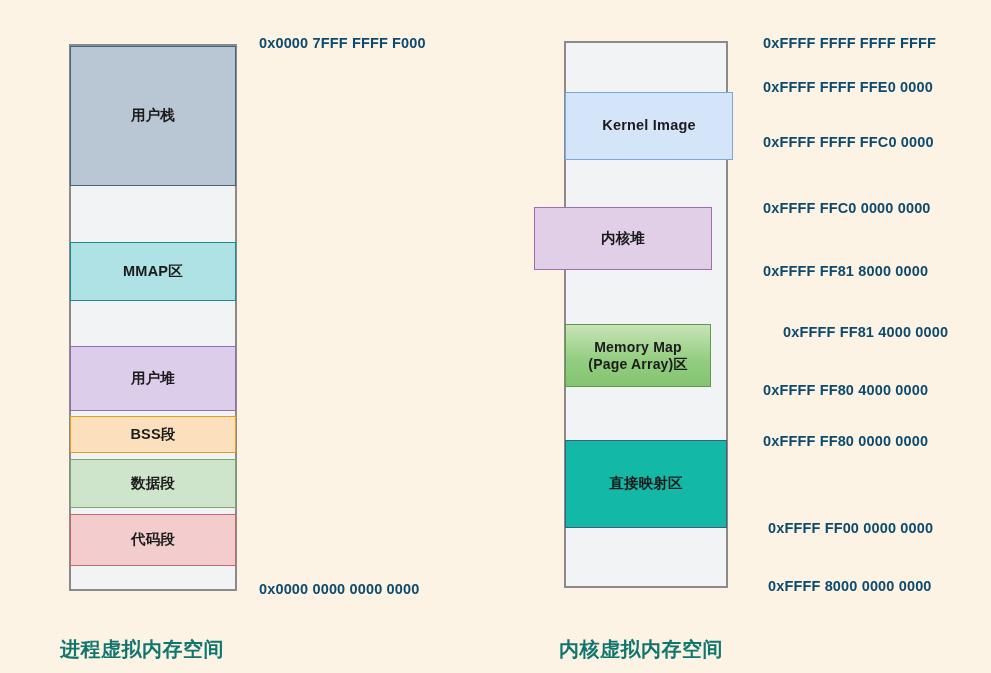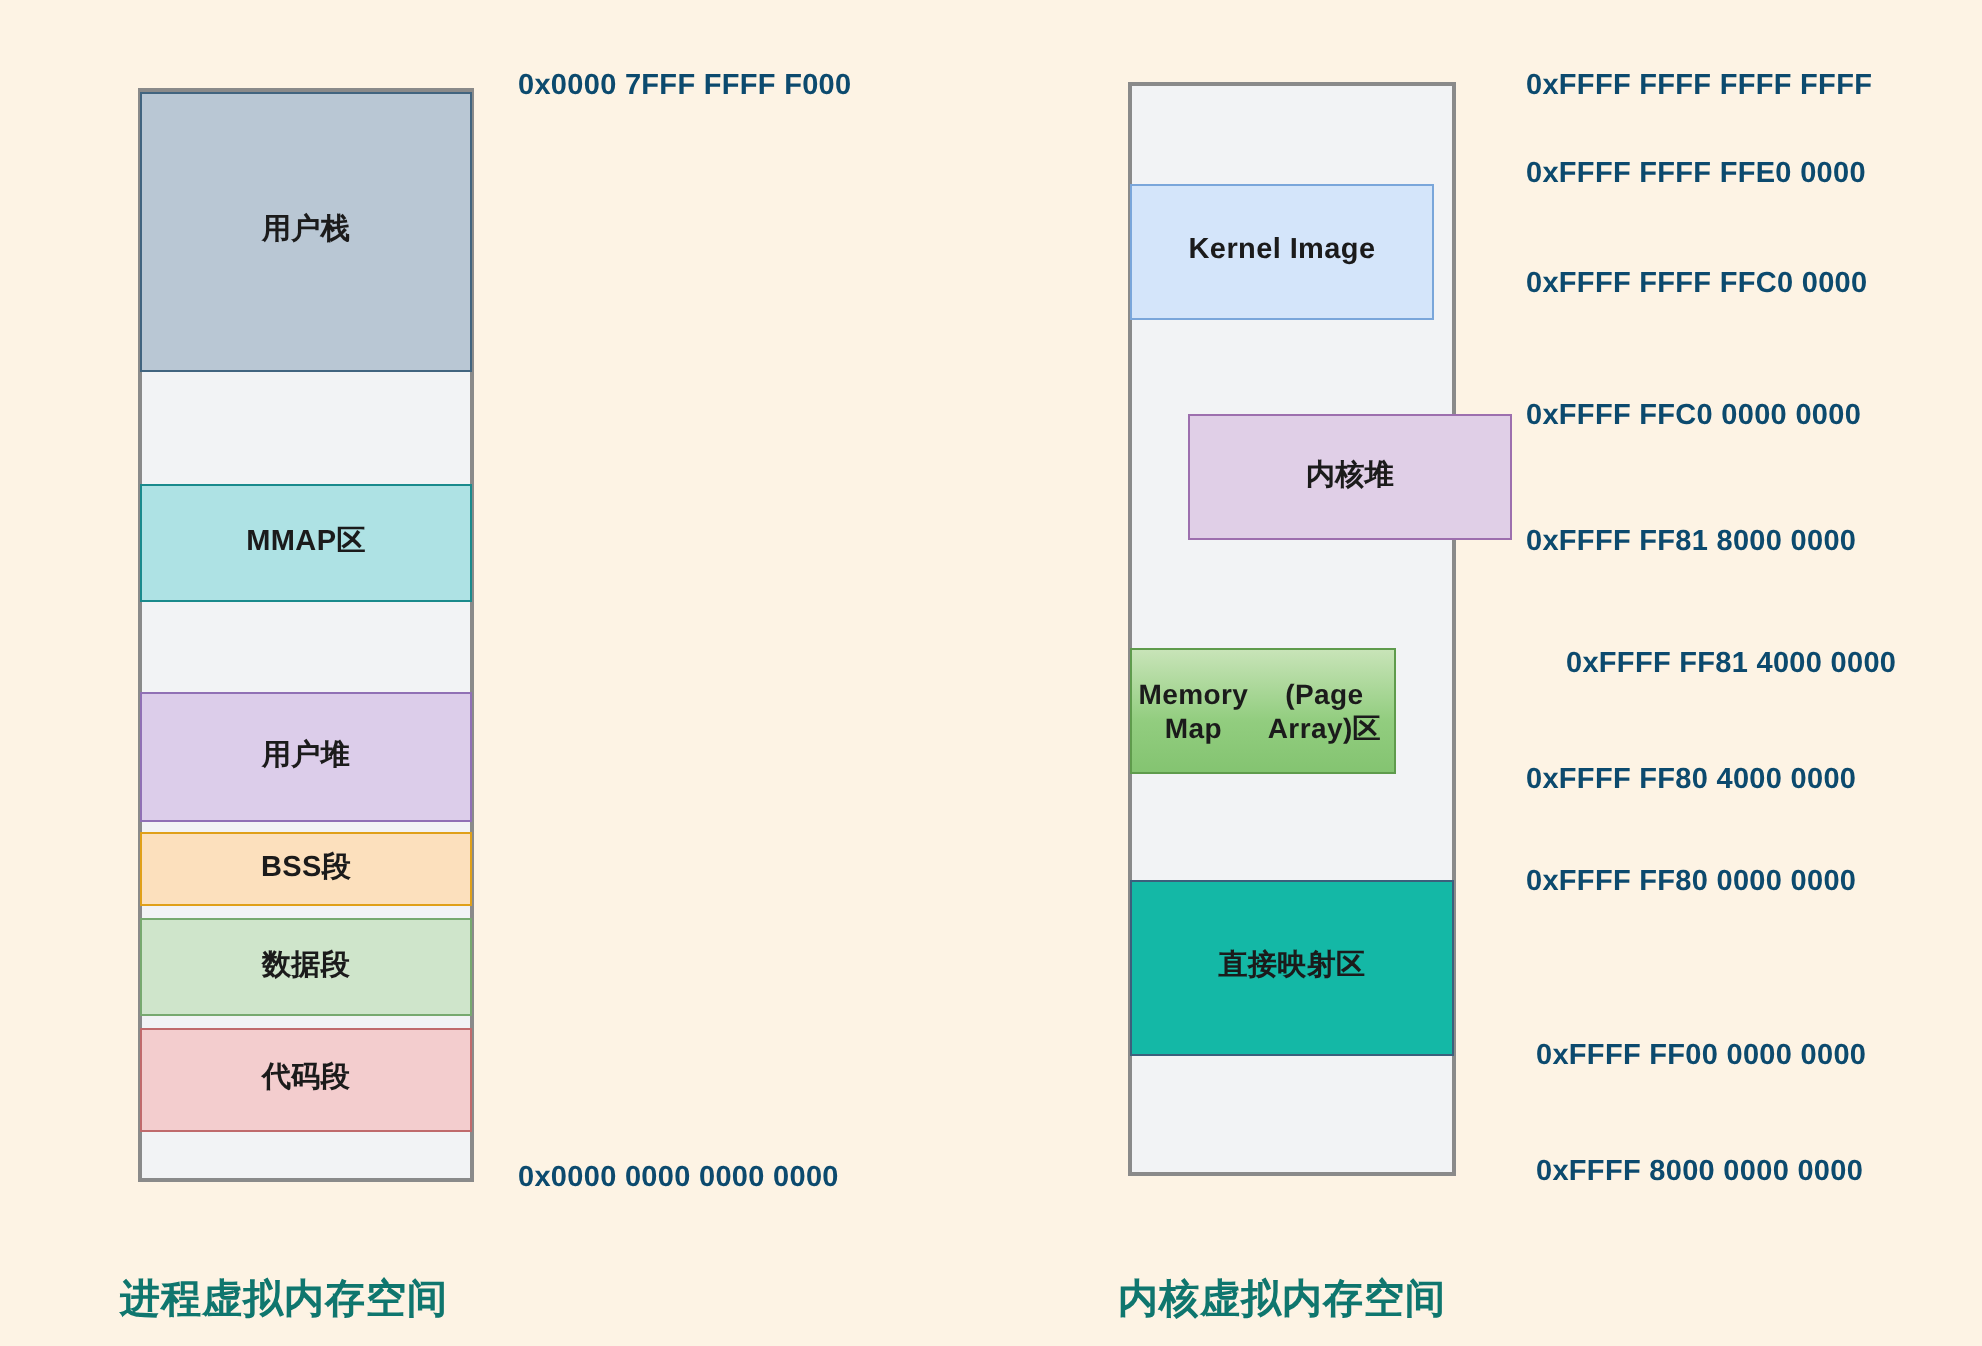--- a/index.html
+++ b/index.html
@@ -105,29 +105,29 @@
     <span>代码段</span>
   </div>
 
   <div class="addr" style="left:259px; top:35px;">0x0000 7FFF FFFF F000</div>
   <div class="addr" style="left:259px; top:581px;">0x0000 0000 0000 0000</div>
 
   <div id="caption-left" class="caption">进程虚拟内存空间</div>
 
   <div id="right-frame" class="col-frame"></div>
 
-  <div class="block fill-kimg" style="left:565px; top:92px; width:152px; height:68px;">
+  <div class="block fill-kimg" style="left:565px; top:92px; width:168px; height:68px;">
     <span>Kernel Image</span>
   </div>
 
-  <div class="block fill-kheap" style="left:594px; top:207px; width:162px; height:63px;">
+  <div class="block fill-kheap" style="left:534px; top:207px; width:178px; height:63px;">
     <span>内核堆</span>
   </div>
 
-  <div class="block fill-memmap two-line" style="left:565px; top:324px; width:133px; height:63px; flex-direction:row;">
+  <div class="block fill-memmap two-line" style="left:565px; top:324px; width:146px; height:63px; flex-direction:column;">
     <span>Memory Map</span>
     <span>(Page Array)区</span>
   </div>
 
   <div class="block fill-direct" style="left:565px; top:440px; width:162px; height:88px;">
     <span>直接映射区</span>
   </div>
 
   <div class="addr" style="left:763px; top:35px;">0xFFFF FFFF FFFF FFFF</div>
   <div class="addr" style="left:763px; top:79px;">0xFFFF FFFF FFE0 0000</div>

